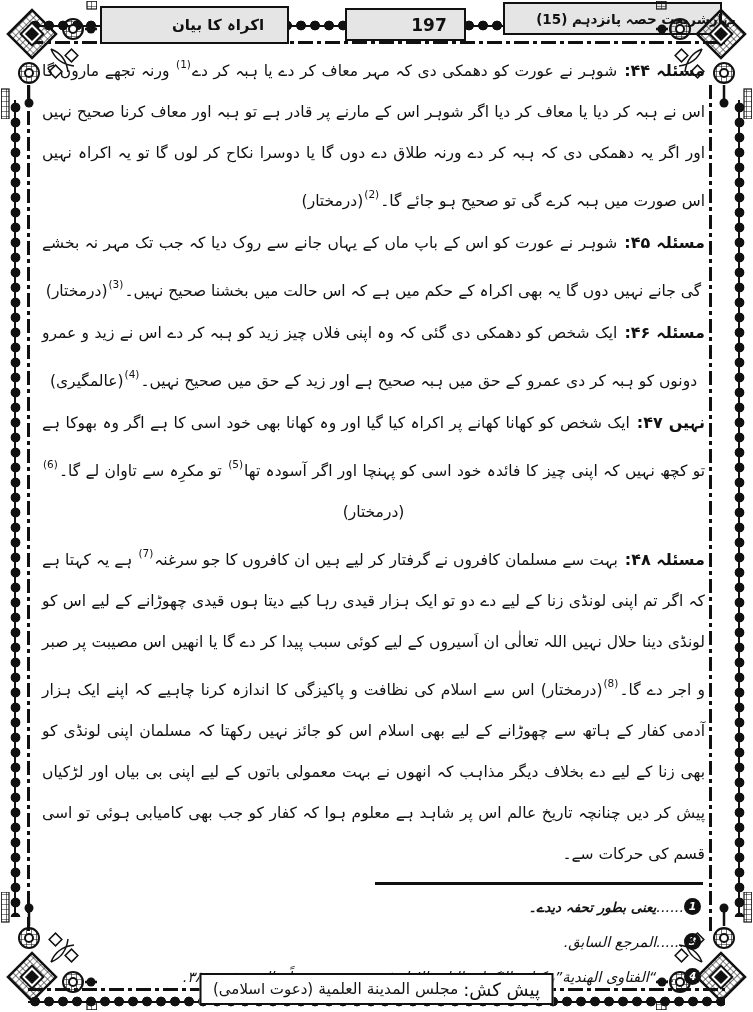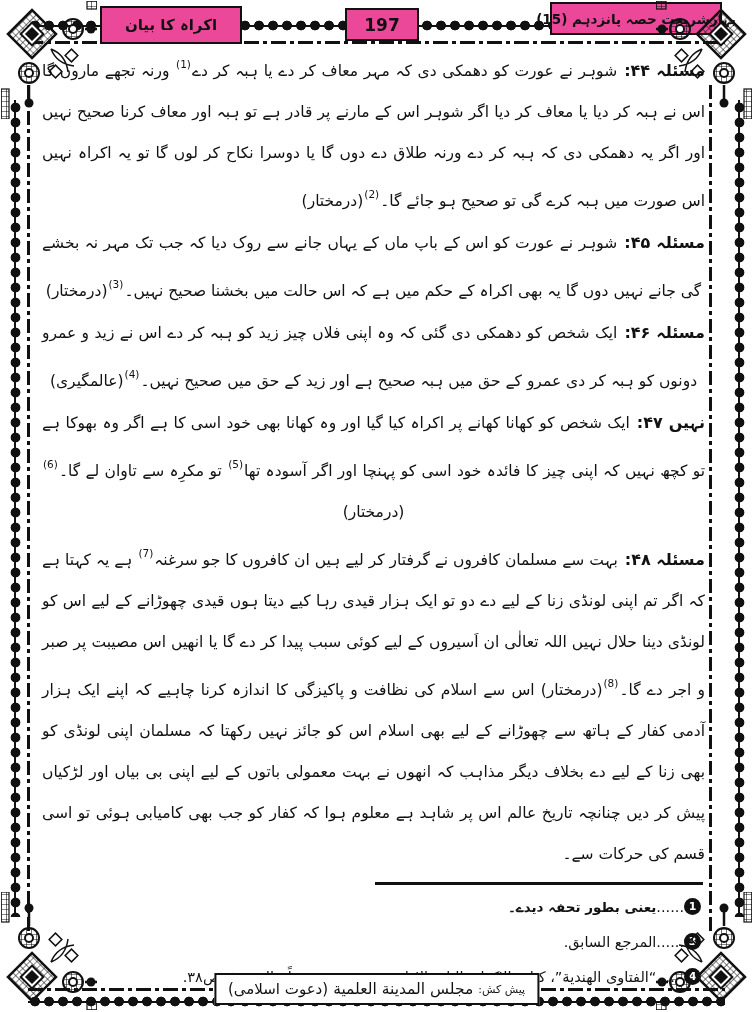--- a/index.html
+++ b/index.html
@@ -42,23 +42,23 @@
   .v-dash.left{left:27px}
   .v-beads.right{right:7px}
   .v-dash.right{right:41px}
   .corner{position:absolute;z-index:4}
   .corner.tl{left:1px;top:1px}
   .corner.tr{right:1px;top:1px;transform:scaleX(-1)}
   .corner.bl{left:1px;bottom:2px;transform:scaleY(-1)}
   .corner.br{right:1px;bottom:2px;transform:scale(-1,-1)}
   
   .hbox{
-    position:absolute;z-index:3;background:#ec4899;border:2px solid #111;
+    position:absolute;z-index:3;background:#e5e5e5;border:2px solid #111;
     display:flex;align-items:center;justify-content:center;
-    font-weight:bold;white-space:nowrap;direction:rtl;
+    font-weight:bold;white-space:nowrap;direction:rtl;padding-left:47px;
   }
   .hbox.right{right:31px;top:2px;width:168px;height:29px;font-size:13.5px}
   .hbox.center{left:345px;top:8px;width:70px;height:29px;font-size:17px;font-family:"DejaVu Sans",sans-serif}
   .hbox.left{left:100px;top:6px;width:138px;height:34px;font-size:15px}
   
   .content{
     position:absolute;left:42px;right:48px;top:44px;z-index:2;
     direction:rtl;
   }
   .paragraph{
@@ -67,37 +67,37 @@
   .paragraph:nth-child(2),.paragraph:nth-child(3),.paragraph:nth-child(4){text-align-last:center}
   .para-label{font-weight:bold;font-size:16px;margin-left:7px}
   sup.fn-ref{font-size:10.5px;direction:ltr;unicode-bidi:embed;vertical-align:8px;padding:0 1px}
   .fn-divider{
     height:2.5px;background:#111;width:328px;
     margin:7px 2px 12px auto;
   }
   .footnotes{direction:rtl}
   .footnote{
     text-align:right;margin:0 4px 15.5px 0;white-space:nowrap;
-    font-size:14.5px;line-height:19px;
+    font-size:14.5px;line-height:19px;font-style:italic;
   }
   .footnote .fn-circle{
     display:inline-block;width:17px;height:17px;border-radius:50%;
     background:#111;color:#fff;font-size:11px;font-weight:bold;
     text-align:center;line-height:17px;vertical-align:middle;direction:ltr;
   }
   .footnote .fn-dots{letter-spacing:1px;vertical-align:middle}
   .footnote .fn-text{vertical-align:middle}
   .footnote.ur .fn-text{font-weight:bold;font-size:13.5px}
   
   .footer-box{
     position:absolute;left:50%;transform:translateX(-50%);bottom:7px;z-index:3;
     background:#fff;border:2px solid #111;height:28px;padding:0 12px;
     display:flex;align-items:center;gap:5px;direction:rtl;white-space:nowrap;
   }
-  .footer-box .pfx{font-size:11px}
+  .footer-box .pfx{font-size:18px}
   .footer-box .pname{font-weight:normal;font-size:15.5px}
   .footer-box .psfx{font-size:15px}
 </style>
 </head>
 <body>
 
 <svg width="0" height="0" style="position:absolute" aria-hidden="true">
   <defs>
     <pattern id="xh" width="5" height="5" patternUnits="userSpaceOnUse">
       <path d="M0 0H5M0 0V5" stroke="#111" stroke-width="1.2"></path>

